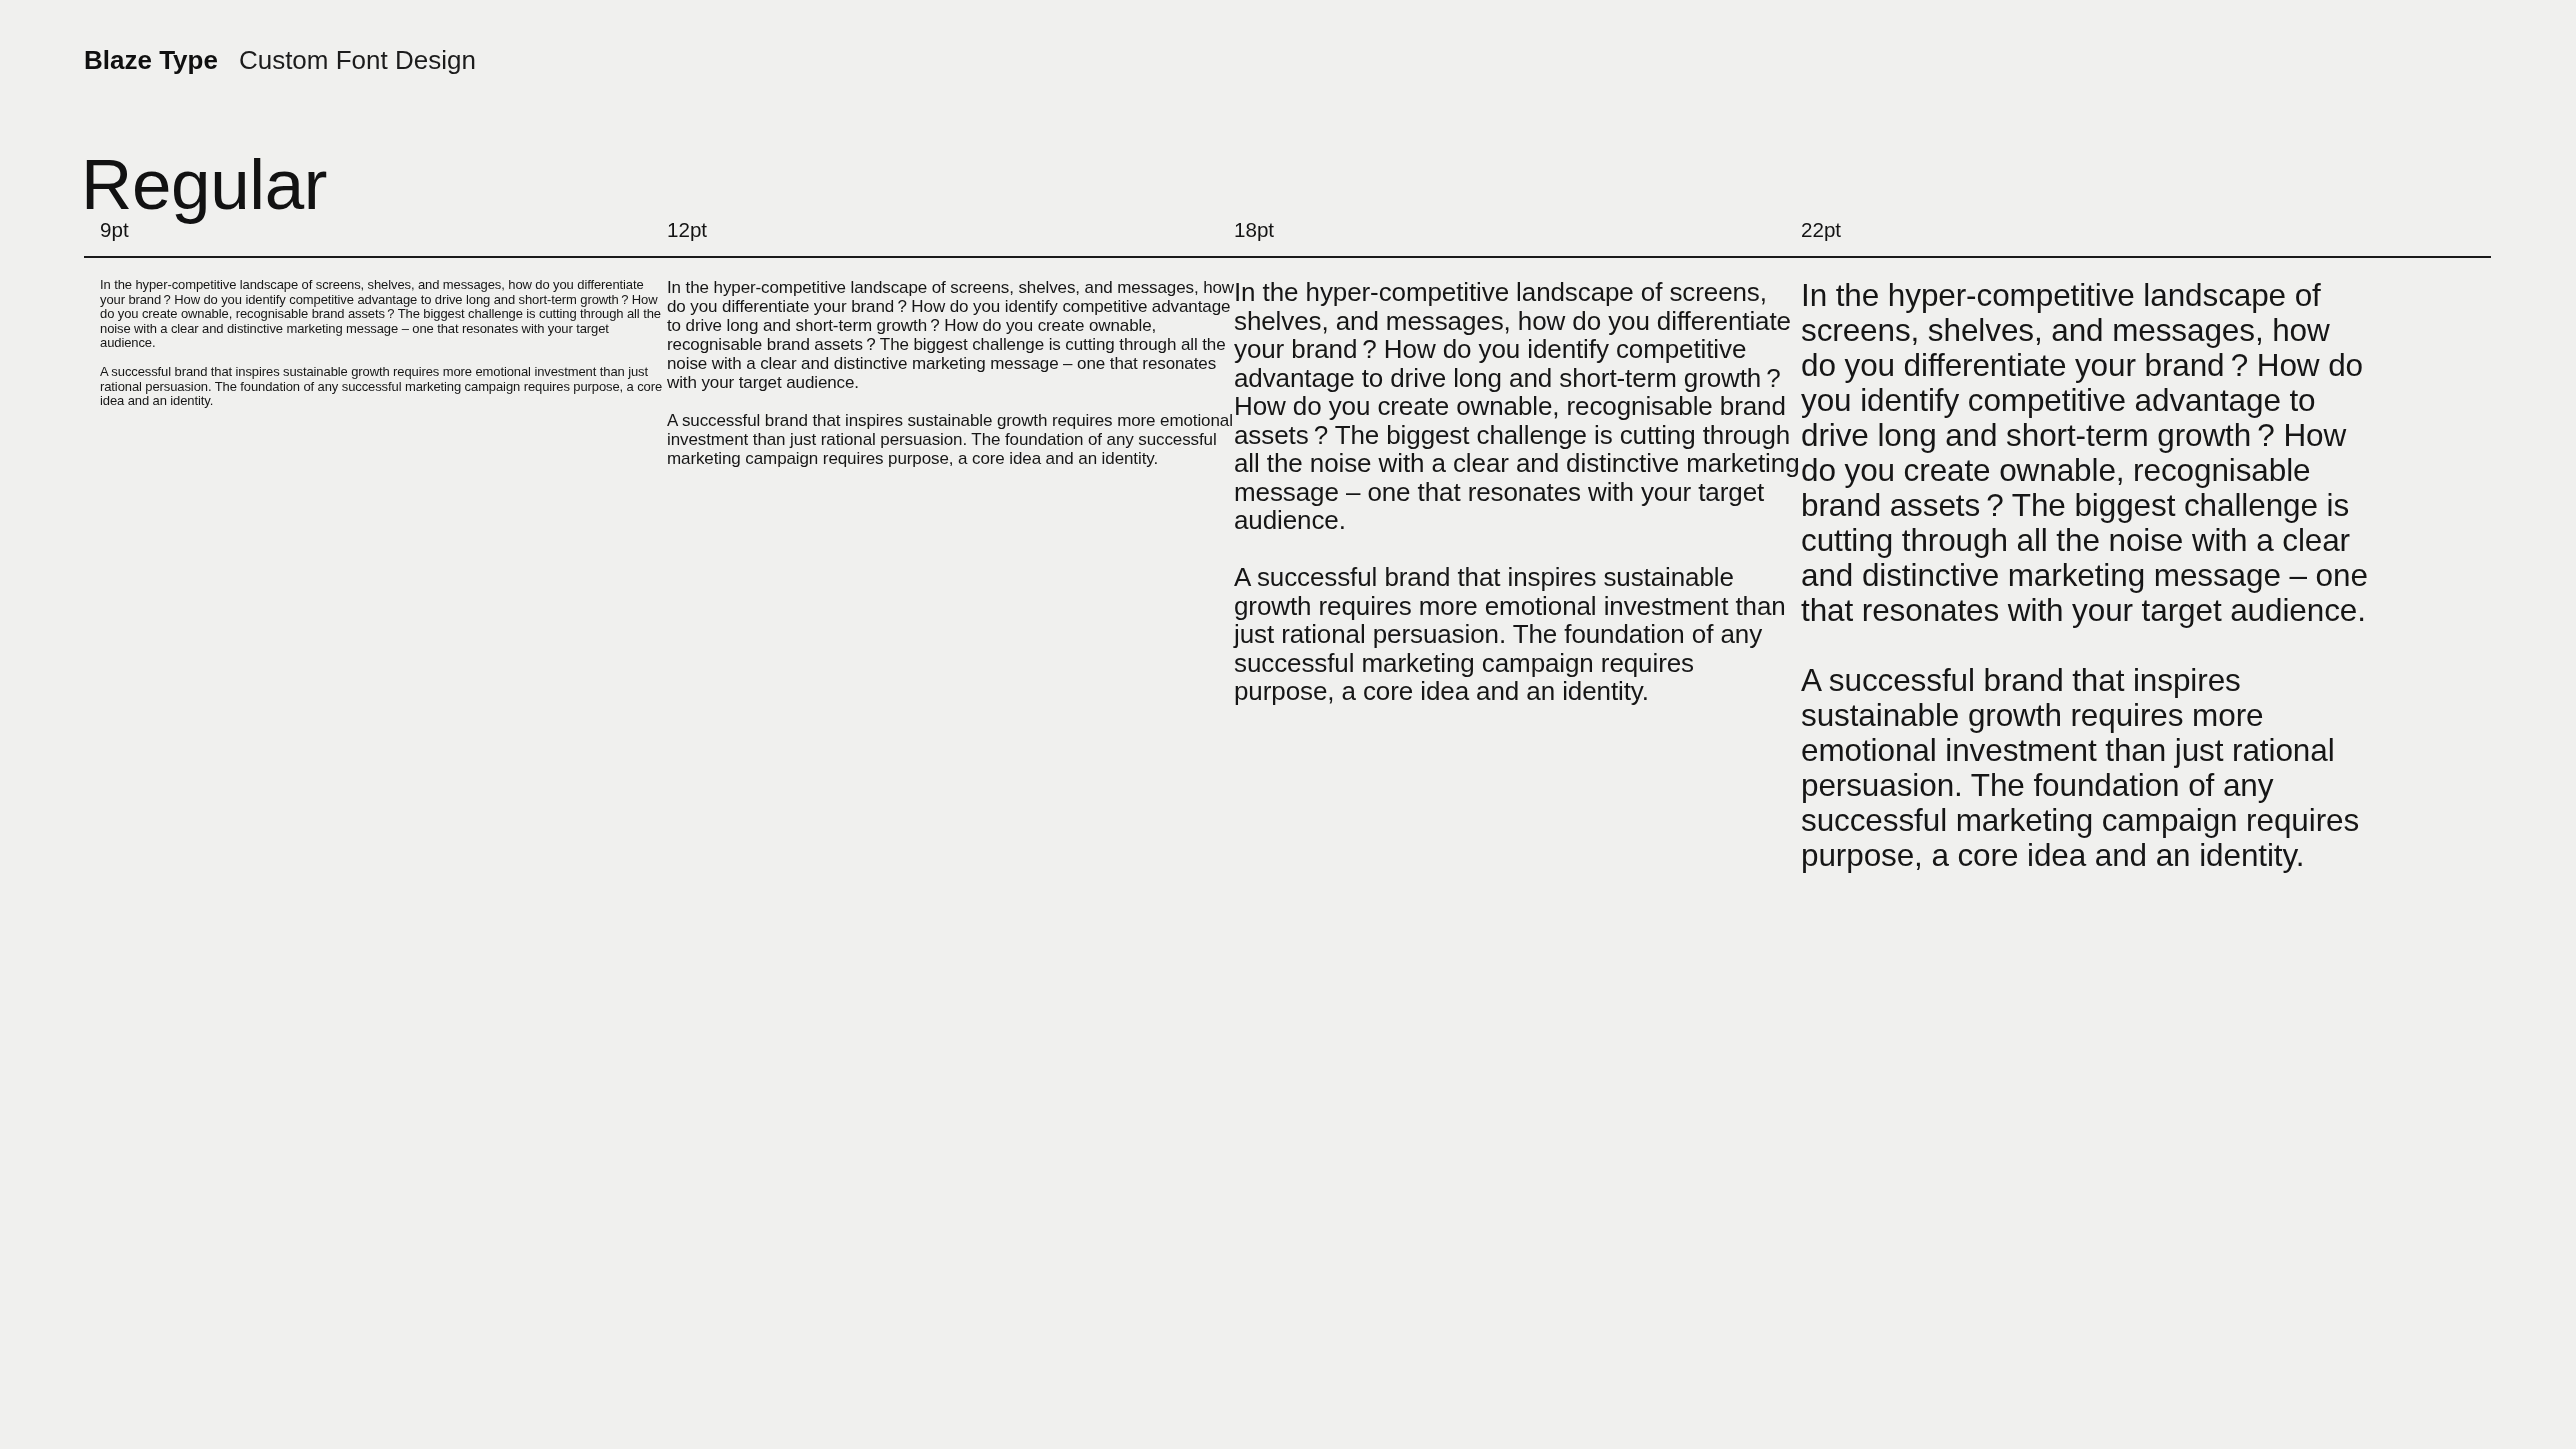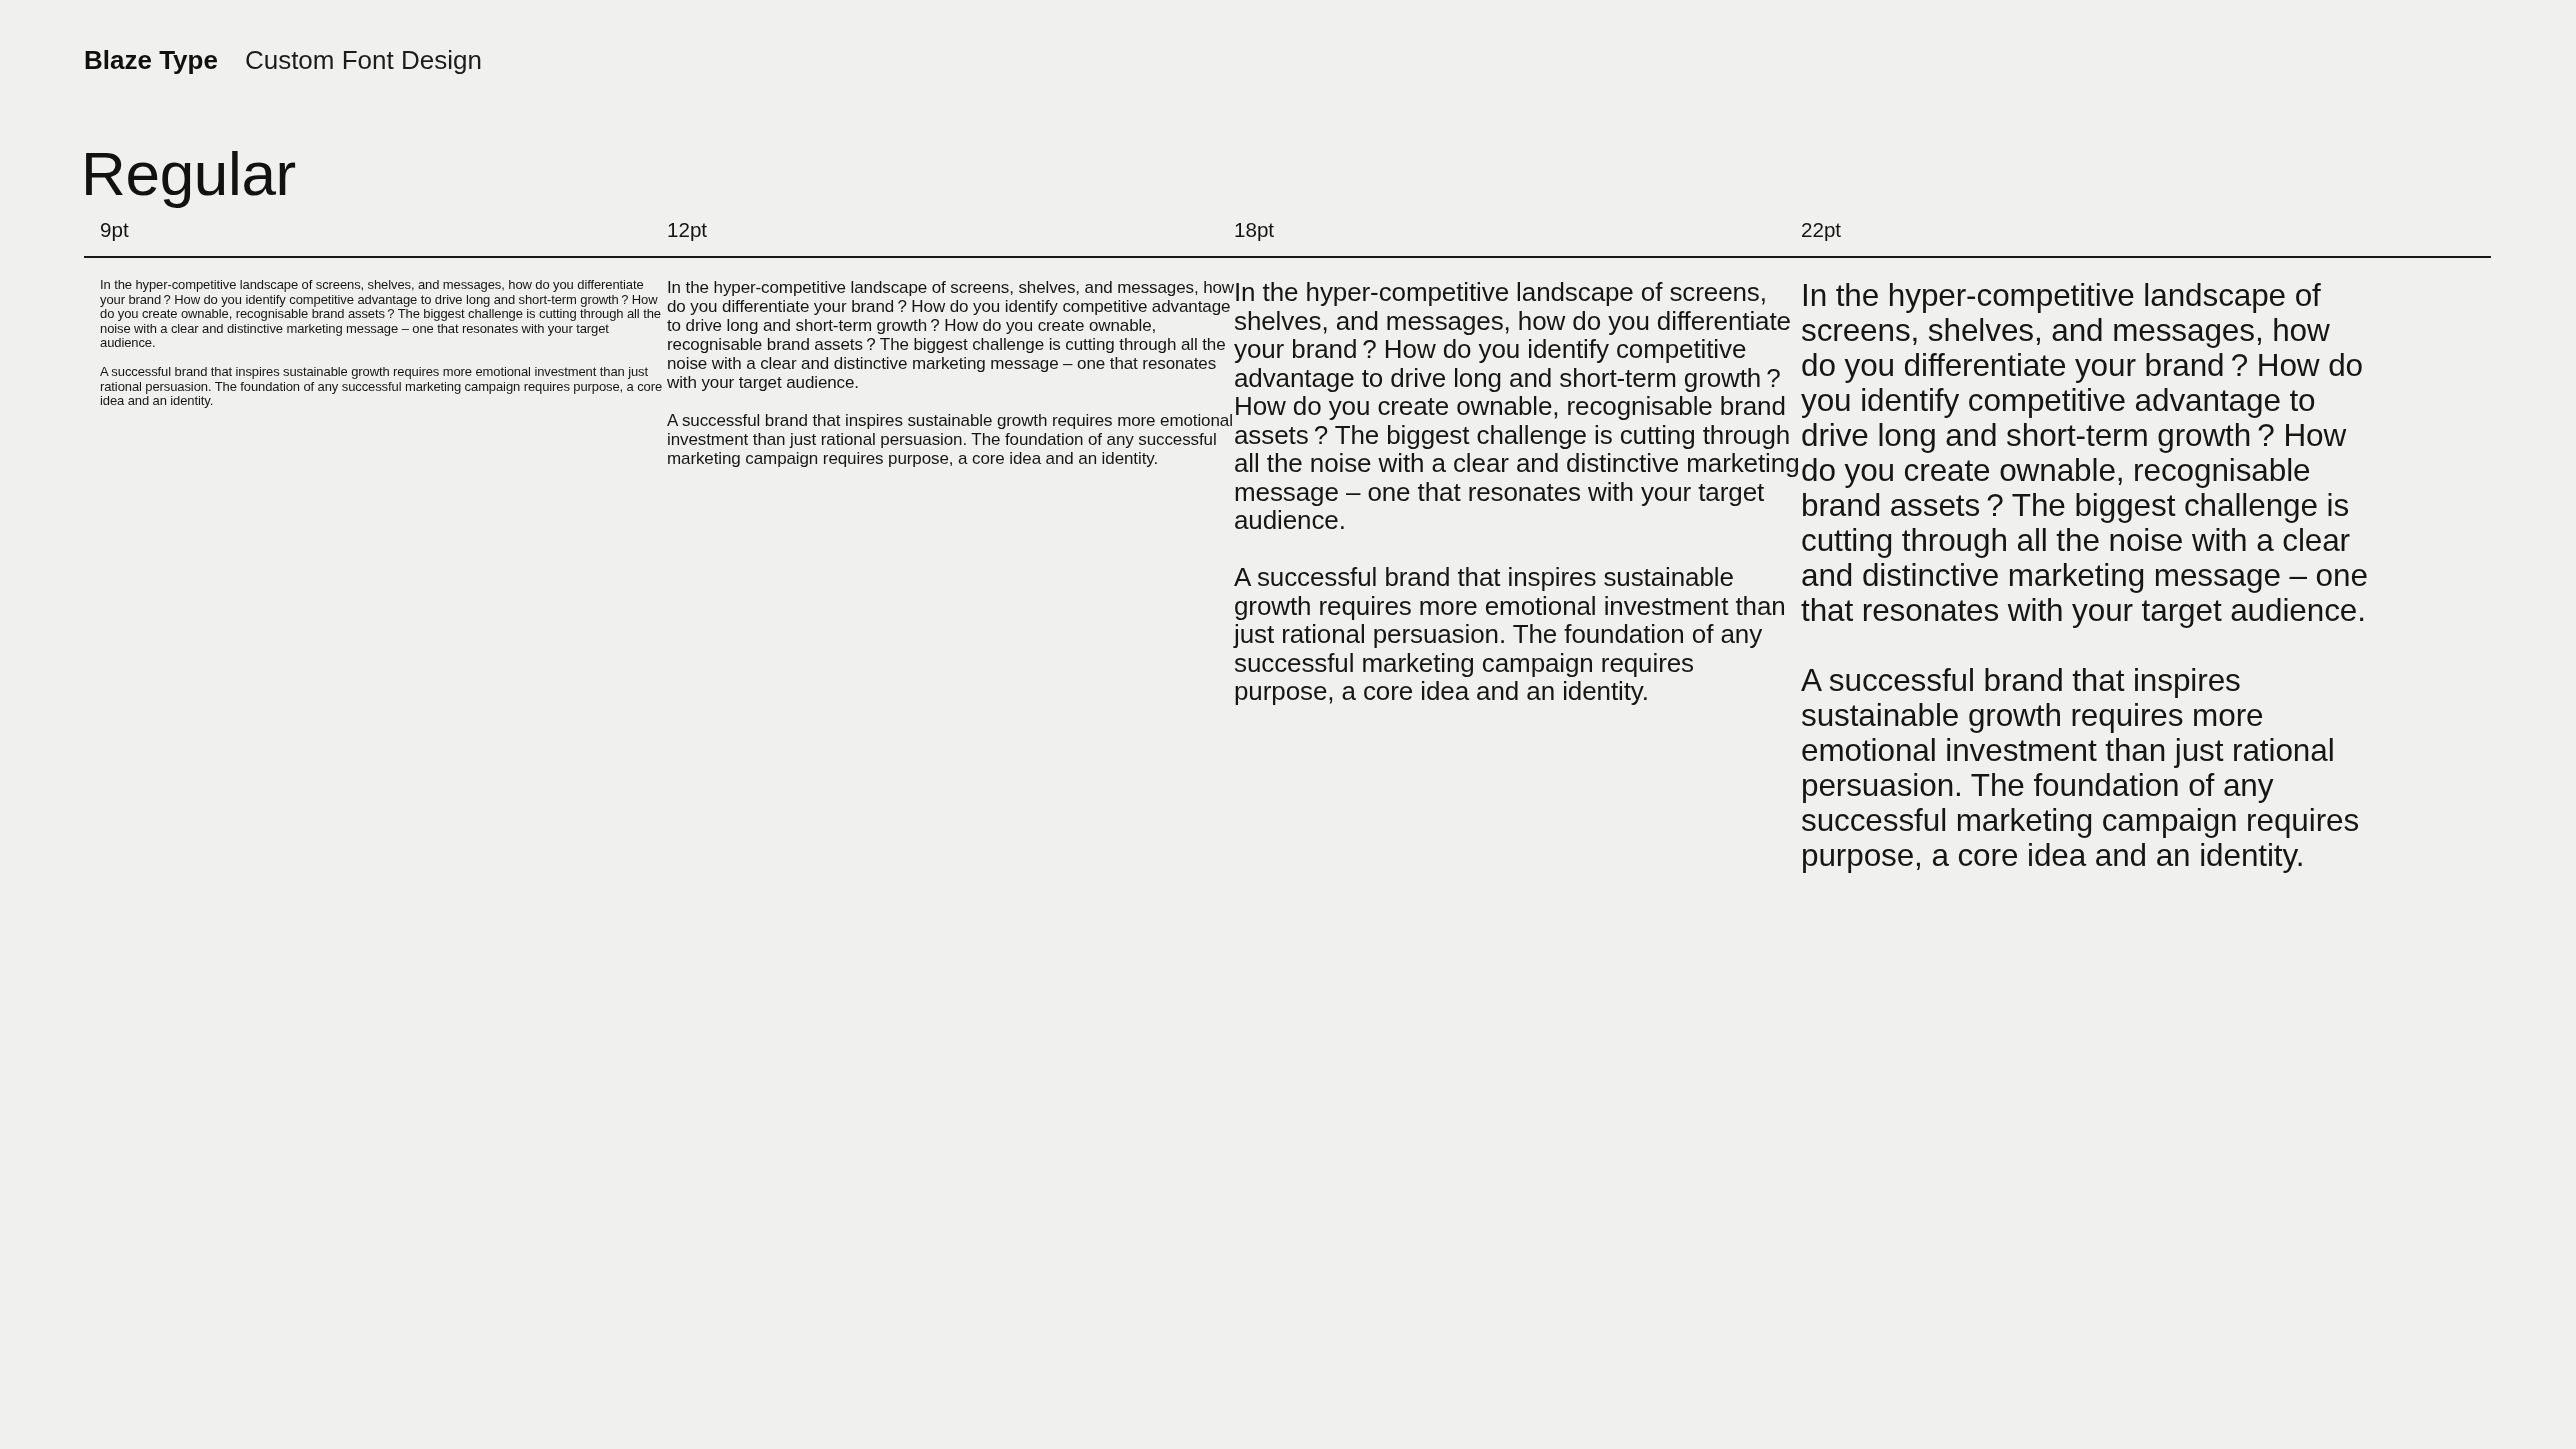--- a/index.html
+++ b/index.html
@@ -18,21 +18,21 @@
     -webkit-font-smoothing: antialiased;
   }
 
   
   .header {
     position: absolute;
     left: 84px;
     top: 31px;
     display: flex;
     align-items: baseline;
-    gap: 27px;
+    gap: 21px;
     font-size: 26px;
     line-height: 1;
     white-space: nowrap;
   }
   .brand {
     font-weight: 700;
     color: #101010;
     text-decoration: none;
     cursor: pointer;
   }
@@ -40,21 +40,21 @@
     font-weight: 400;
     color: #1c1c1c;
     margin-top: 16px;
   }
 
   
   .style-title {
     position: absolute;
     left: 81px;
     top: 101px;
-    font-size: 62px;
+    font-size: 71px;
     line-height: 1;
     font-weight: 400;
     letter-spacing: -0.005em;
     color: #121212;
     white-space: nowrap;
   }
 
   
   .grid4 {
     position: absolute;

